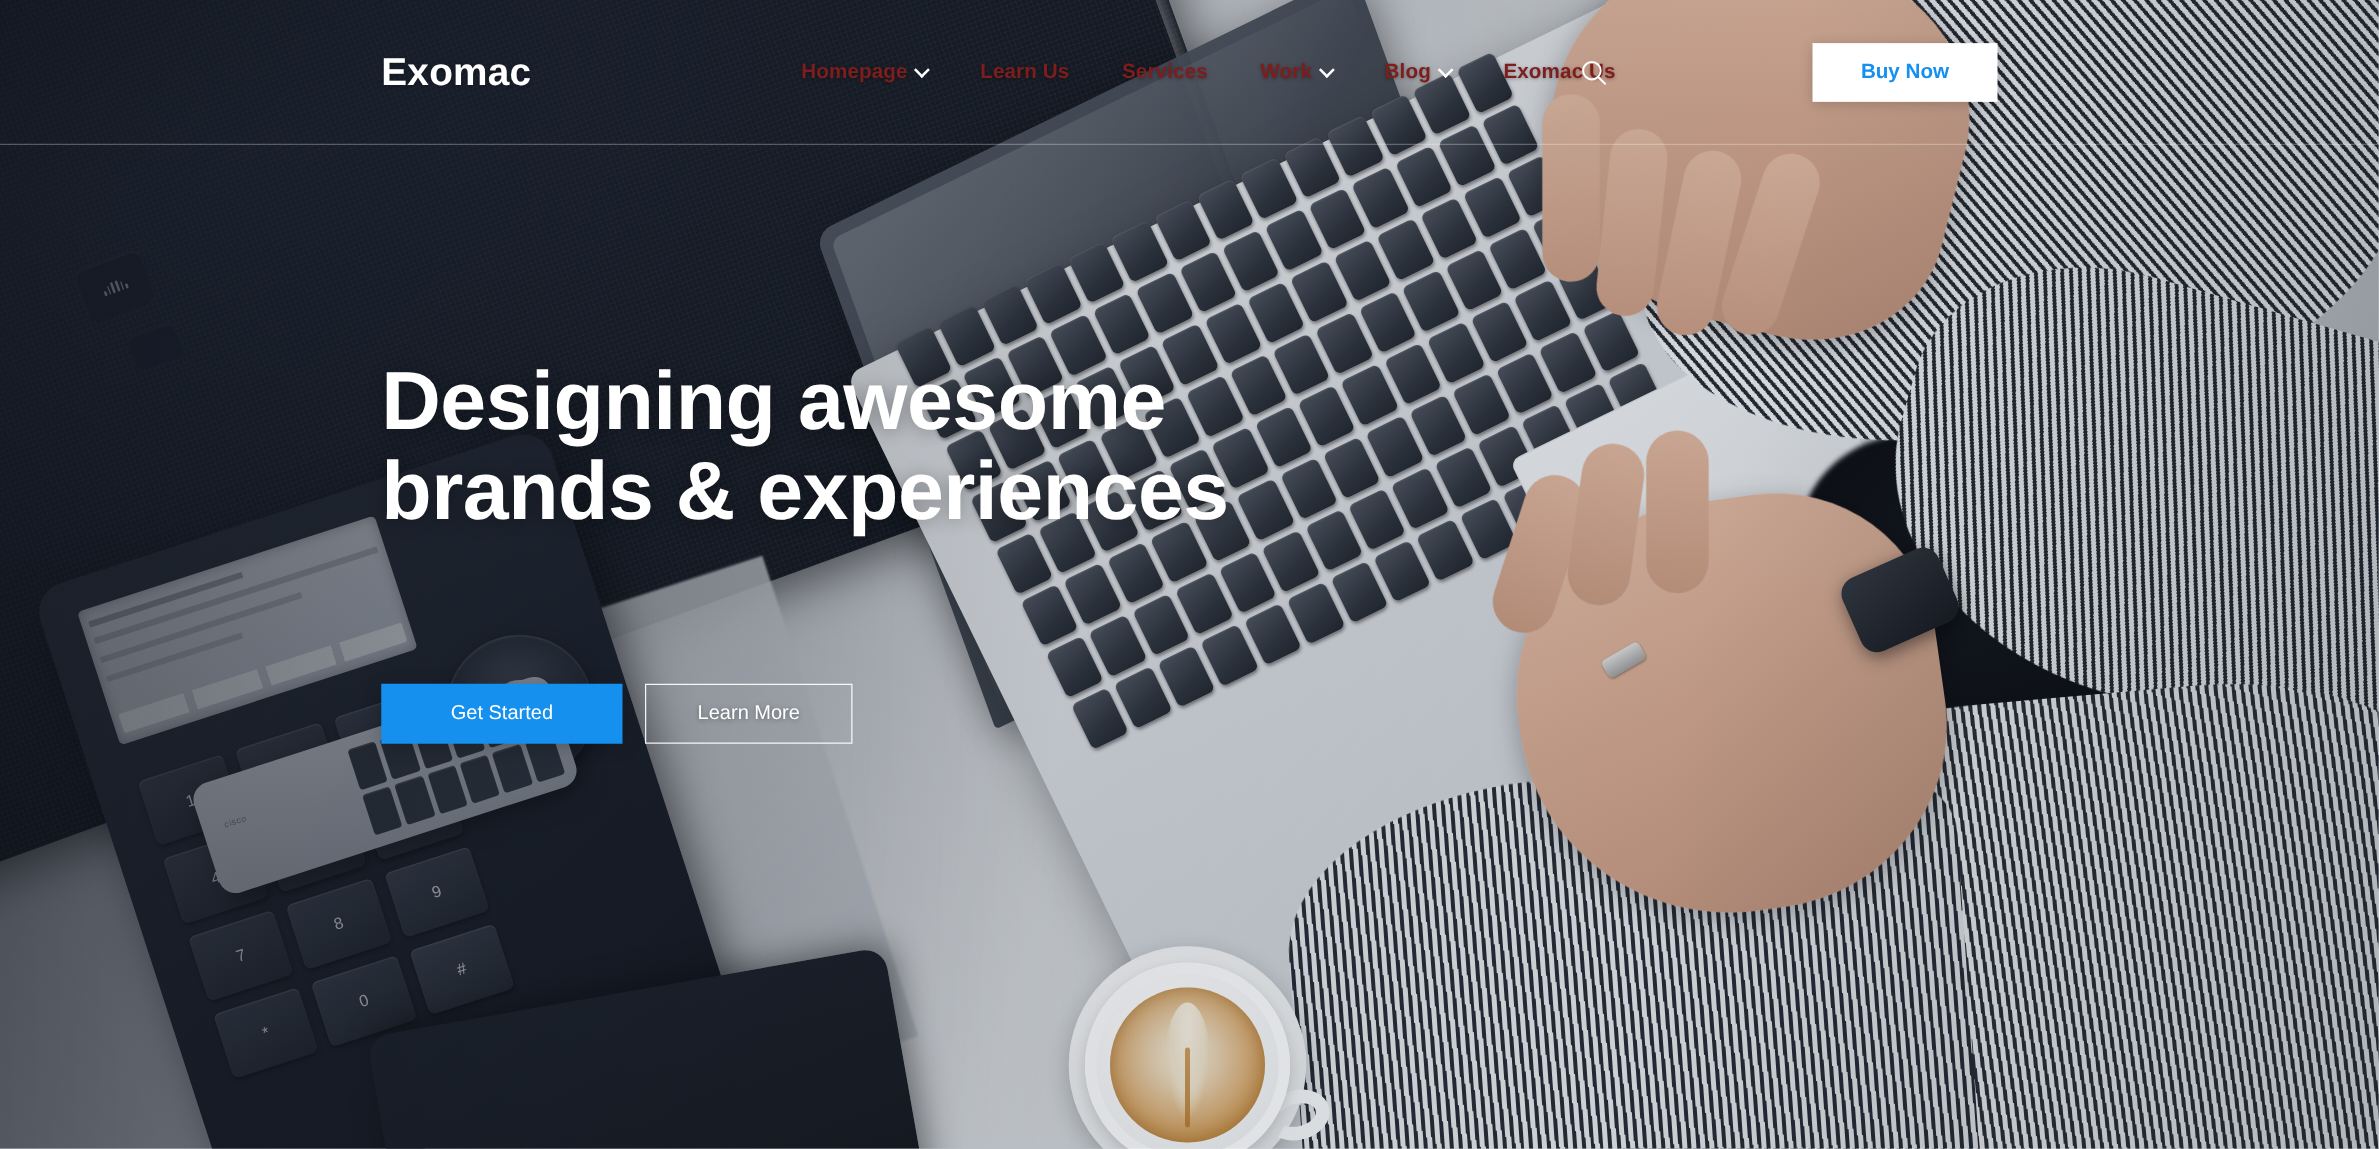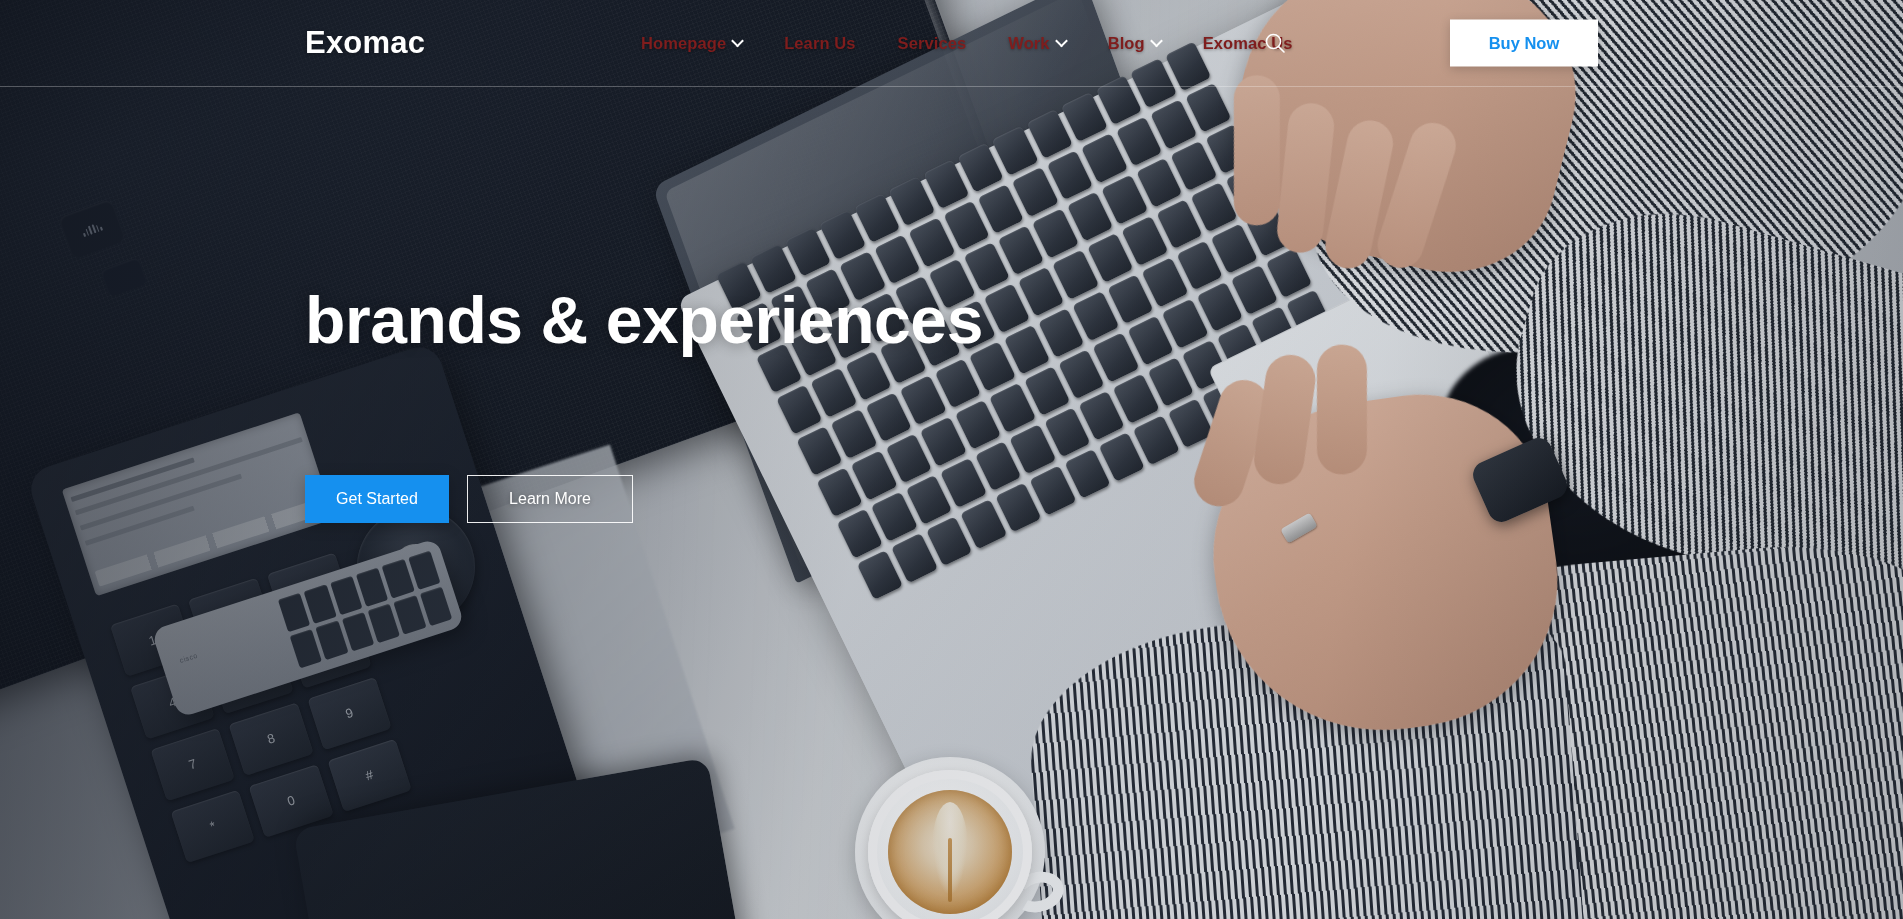--- a/index.html
+++ b/index.html
@@ -294,21 +294,21 @@
 
   
   .overlay {
     position:absolute; inset:0;
     background:
       linear-gradient(100deg, rgba(14,18,26,.62) 0%, rgba(22,28,38,.34) 26%, rgba(40,48,60,.14) 46%, rgba(40,48,60,.10) 70%, rgba(20,25,34,.26) 100%);
   }
 
   
   .header {
-    position:absolute; left:0; top:0; right:0; height:87px;
+    position:absolute; left:0; top:0; right:0; height:116px;
     display:flex; align-items:center;
     z-index:20;
     border-bottom:1px solid rgba(255,255,255,.28);
   }
   .logo {
     position:absolute; left:305px; top:50%; transform:translateY(-50%);
     color:#fff; font-size:31px; font-weight:bold; letter-spacing:.2px;
     text-shadow:0 1px 4px rgba(0,0,0,.3);
   }
   .nav { position:absolute; left:620px; top:50%; transform:translateY(-50%);
@@ -354,21 +354,21 @@
   .hero-sub {
     margin-top:39px;
     color:#f2f4f6;
     font-size:18.5px; font-weight:bold; line-height:1.72;
     letter-spacing:.1px;
     text-shadow:0 1px 6px rgba(0,0,0,.35);
     max-width:700px;
   }
   .hero-actions { margin-top:47px; display:flex; align-items:center; gap:18px; }
   .btn-primary {
-    width:144px; height:48px;
+    width:193px; height:48px;
     background:#1590ef;
     color:#fff; font-size:16px;
     display:flex; align-items:center; justify-content:center;
     cursor:pointer;
     box-shadow:0 3px 14px rgba(0,0,0,.22);
   }
   .btn-ghost {
     width:166px; height:48px;
     border:1.6px solid rgba(255,255,255,.92);
     color:#fff; font-size:16px;
@@ -639,20 +639,21 @@
 
     <div class="buy-btn">
       <span>Buy Now</span>
     </div>
 
   </div>
 
   <div class="hero-content">
 
     <h1 class="hero-title">
+      <div>Designing awesome</div>
       <div>brands &amp; experiences</div>
     </h1>
 
     <p class="hero-sub">
       <br>
     </p>
 
     <div class="hero-actions">
       <div class="btn-primary">
         <span>Get Started</span>

